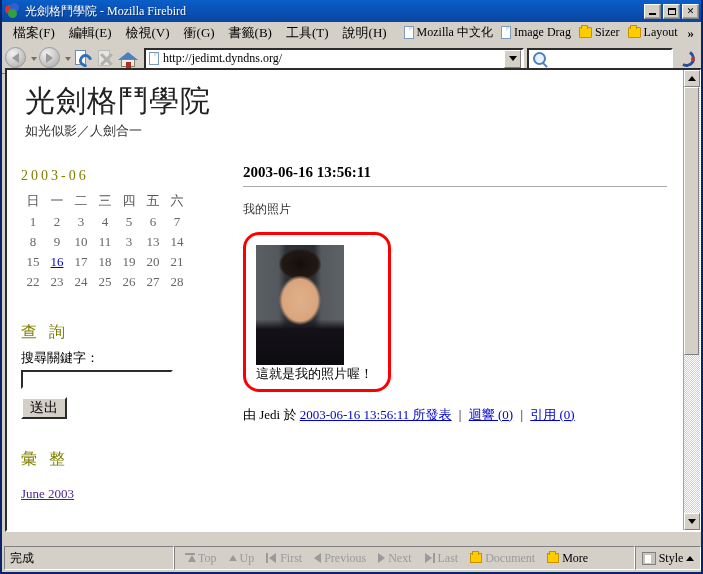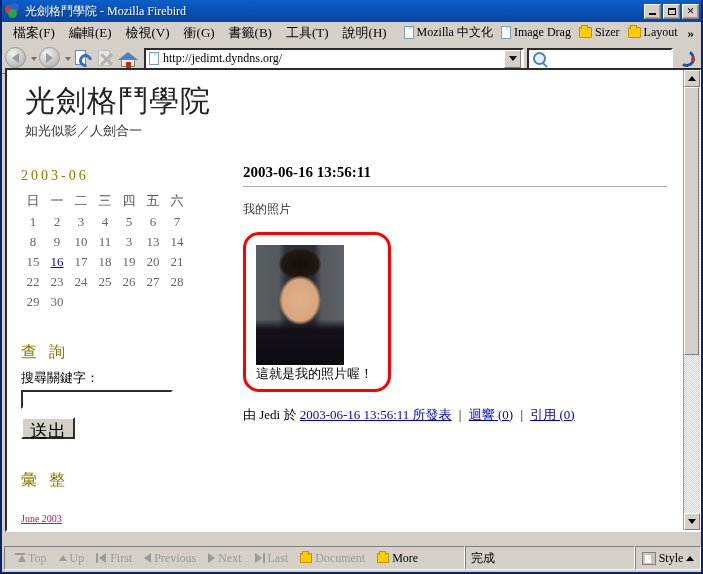--- a/index.html
+++ b/index.html
@@ -248,25 +248,25 @@
     font-family: "Liberation Serif", serif; }
   .srch-input {
     width: 152px; height: 19px; background:#fff;
     border:2px inset #d4d0c8; border-color:#808080 #fff #fff #808080;
     font-size:12px; padding:1px 2px; font-family:"Liberation Sans",sans-serif;
   }
   .srch-btn {
     margin-top: 8px; min-width: 40px; height: 22px;
     background:#d4d0c8; border:2px outset #d4d0c8;
     border-color:#fff #808080 #808080 #fff;
-    font-family:"Liberation Serif", serif; font-size: 18px;
+    font-family:"Liberation Serif", serif; font-size: 14px;
     padding: 0 7px; color:#000; cursor:pointer;
   }
-  .arch-item { font-family:"Liberation Serif", serif; font-size:10px; color:#be185d;
-    text-decoration: underline; margin-top: 16px; display:inline-block;}
+  .arch-item { font-family:"Liberation Serif", serif; font-size:13px; color:#4c1d95;
+    text-decoration: underline; margin-top: 10px; display:inline-block;}
 
   
   .entry-date {
     font-family: "Liberation Serif", serif;
     font-size: 15px; font-weight: bold; color: #000;
     border-bottom: 1px solid #aaa;
     padding-bottom: 5px; margin-bottom: 14px;
   }
   .entry-title {
     font-family: "Liberation Serif", serif;
@@ -491,29 +491,20 @@
               </tr>
               <tr>
                 <td>22</td>
                 <td>23</td>
                 <td>24</td>
                 <td>25</td>
                 <td>26</td>
                 <td>27</td>
                 <td>28</td>
               </tr>
-              <tr>
-                <td>29</td>
-                <td>30</td>
-                <td></td>
-                <td></td>
-                <td></td>
-                <td></td>
-                <td></td>
-              </tr>
             </tbody>
           </table>
 
           <div class="side-h">查 詢</div>
           <div class="side-lbl">搜尋關鍵字：</div>
           <input class="srch-input" type="text" value="" style="">
           <div>
             <button class="srch-btn">送出</button>
           </div>
 
@@ -551,20 +542,21 @@
       <div class="sbtrack">
         <div class="sbthumb"></div>
       </div>
       <div class="sbbtn sb-dn">
           <i></i>
         </div>
     </div>
   </div>
 
   <div id="statusbar">
+    <div class="sb-panel sb-status">完成</div>
     <div class="sb-panel sb-nav">
       <div class="nav-it">
         <span class="ar-upbar"></span>
         <span>Top</span>
       </div>
       <div class="nav-it">
         <span class="ar-up"></span>
         <span>Up</span>
       </div>
       <div class="nav-it">
@@ -585,21 +577,20 @@
       </div>
       <div class="nav-it">
         <span class="ico-folder-sm"></span>
         <span>Document</span>
       </div>
       <div class="nav-it enabled">
         <span class="ico-folder-sm"></span>
         <span>More</span>
       </div>
     </div>
-    <div class="sb-panel sb-status">完成</div>
     <div class="sb-panel sb-style">
       <span class="ico-style"></span>
       <span>Style</span>
       <span class="style-caret"></span>
     </div>
   </div>
 
 </div>
 
 </body></html>

